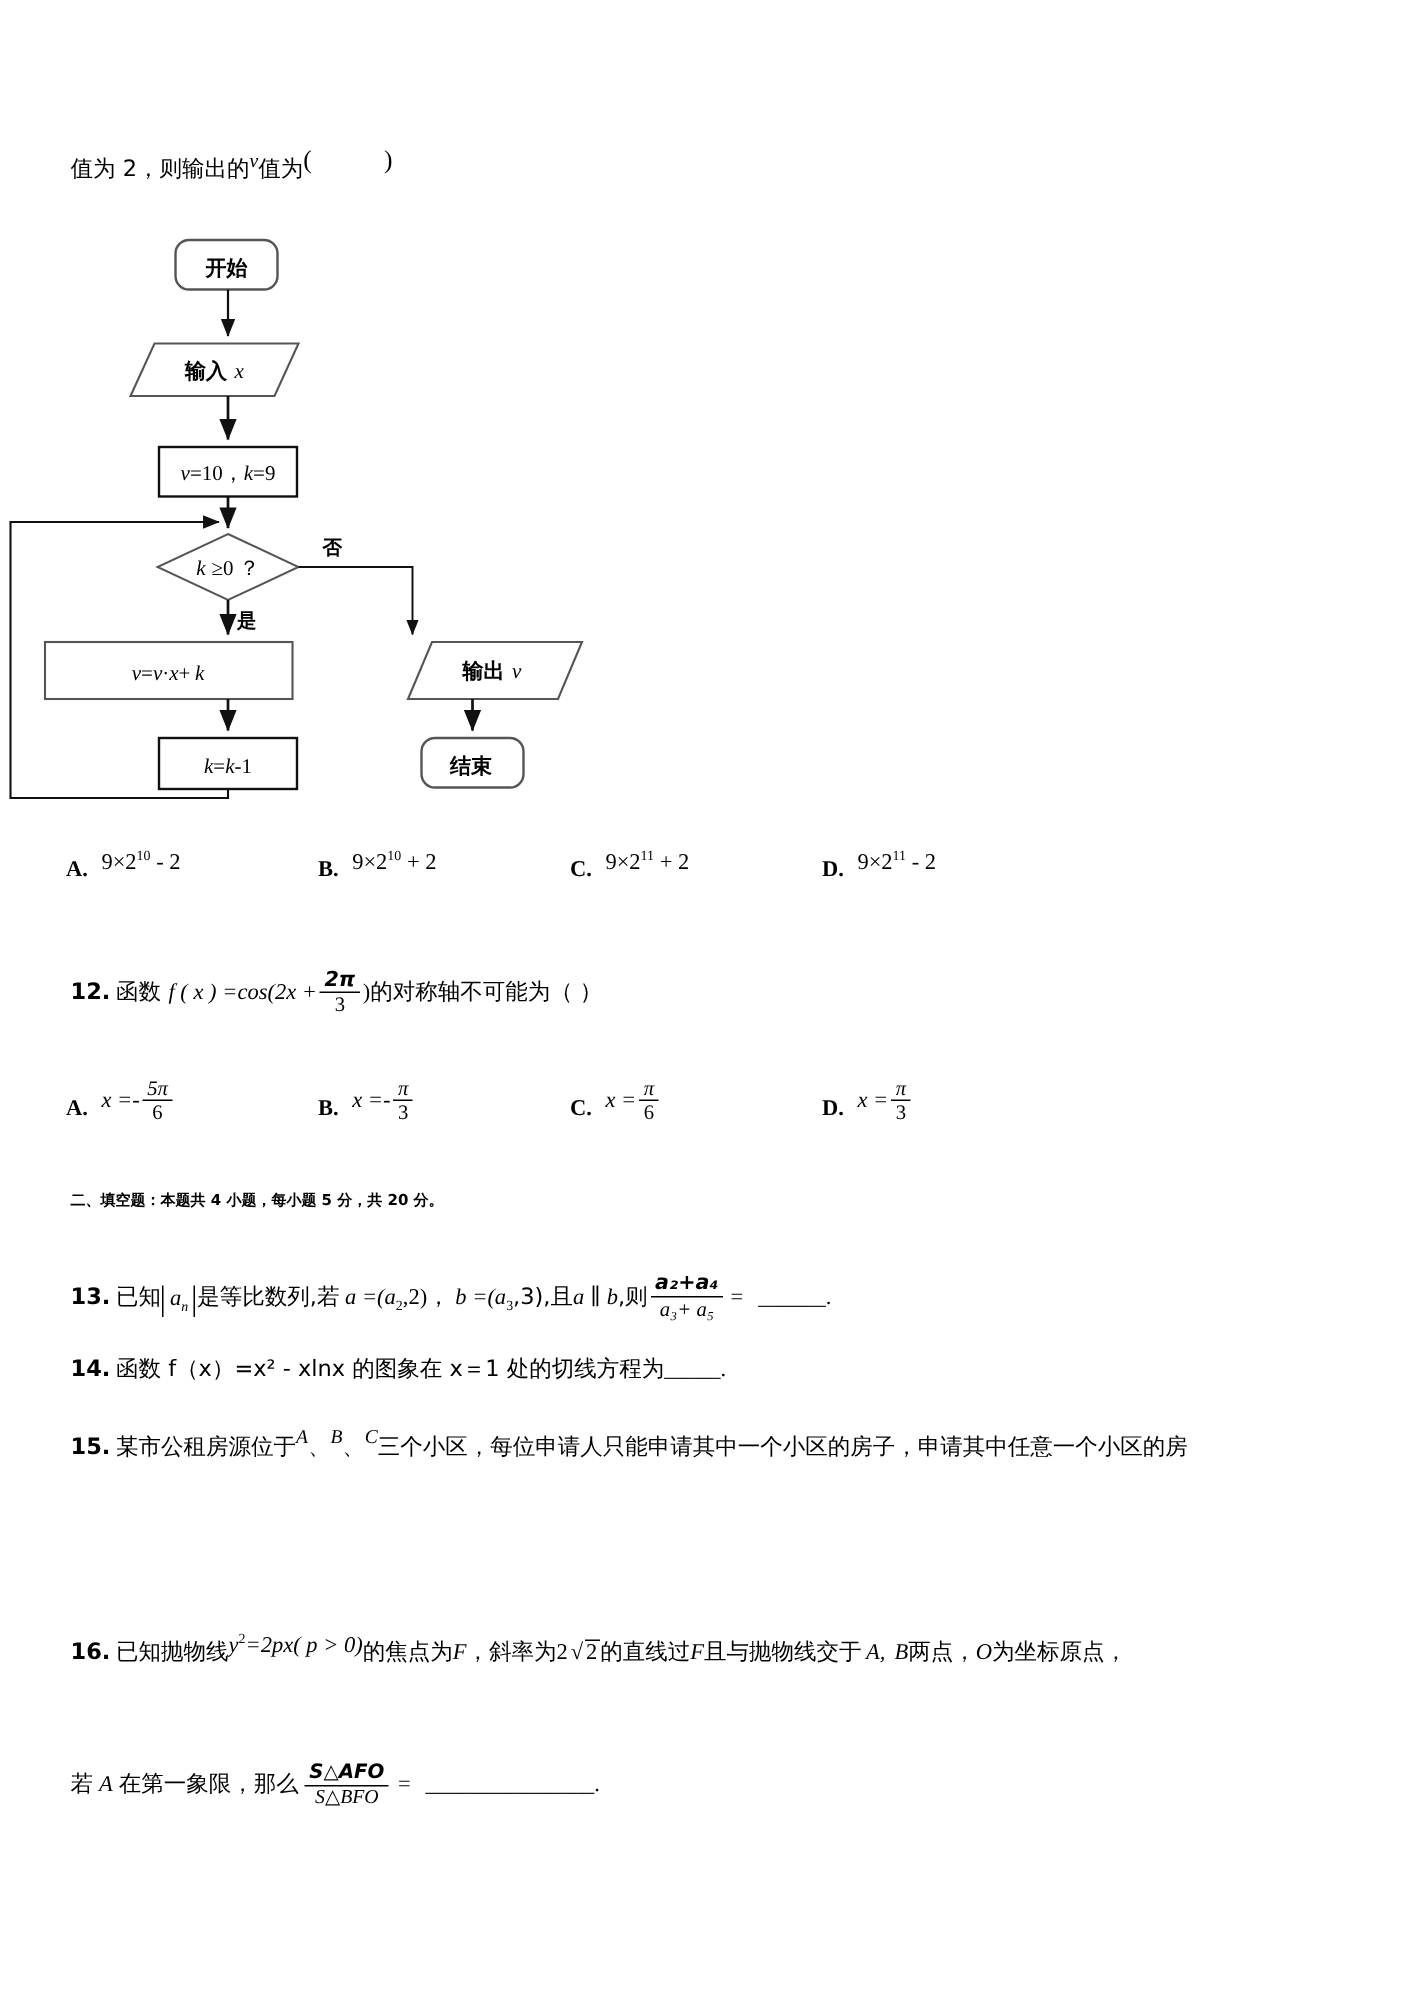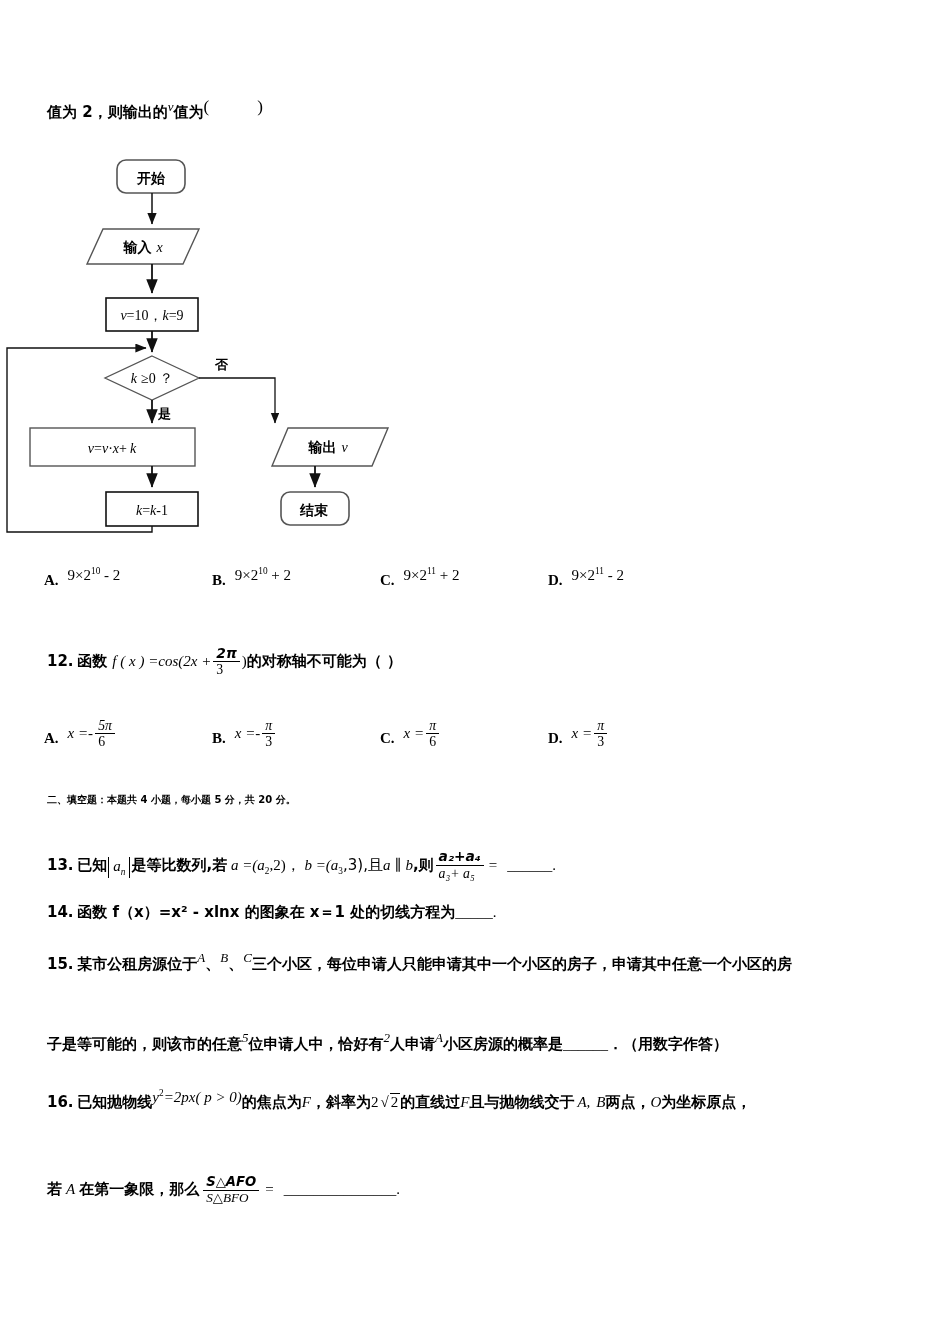--- a/index.html
+++ b/index.html
@@ -15,35 +15,36 @@
     color: #000;
     overflow: hidden;
   }
   .page {
     position: relative;
     width: 950px;
     height: 1344px;
   }
   .cn {
     font-family: "DejaVu Sans", "Liberation Sans", sans-serif;
-    font-weight: bold;
+    font-weight: normal;
   }
   .mi {
     font-family: "Liberation Serif", "DejaVu Serif", serif;
     font-style: italic;
   }
   .mn {
     font-family: "Liberation Serif", "DejaVu Serif", serif;
     font-style: normal;
   }
 
   
   .frac {
     display: inline-block;
     vertical-align: -0.55em;
+    text-align: center;
     line-height: 1.12;
     margin: 0 2px;
   }
   .frac .num {
     display: block;
     padding: 0 3px;
     border-bottom: 1px solid #000;
     font-size: 0.92em;
   }
   .frac .den {
@@ -284,23 +285,20 @@
   <div class="q" style="top:903px;">
     <span class="num">14.</span>
     <span class="cn">函数 f（x）=x² - xlnx 的图象在 x＝1 处的切线方程为</span><span class="mn">_____</span><span class="mn">.</span>
   </div>
 
   <div class="q" style="top:950px;">
     <span class="num">15.</span>
     <span class="cn">某市公租房源位于</span><span class="sup-it">A</span><span class="cn">、</span><span class="sup-it">B</span><span class="cn">、</span><span class="sup-it">C</span><span class="cn">三个小区，每位申请人只能申请其中一个小区的房子，申请其中任意一个小区的房</span>
   </div>
 
-  <div class="q" style="top:1030px;">
-    <span class="cn">子是等可能的，则该市的任意</span><span class="sup-it mn">5</span><span class="cn">位申请人中，恰好有</span><span class="sup-it mn">2</span><span class="cn">人申请</span><span class="sup-it">A</span><span class="cn">小区房源的概率是</span><span class="mn">______</span><span class="cn">．（用数字作答）</span>
-  </div>
 
   <div class="q" style="top:1088px;">
     <span class="num">16.</span>
     <span class="cn">已知抛物线</span><span style="vertical-align:5px;"><span class="mi">y</span><sup class="ex mn">2</sup><span class="mi">=2px( p &gt; 0)</span></span><span class="cn">的焦点为</span><span class="mi">F</span><span class="cn">，斜率为</span><span class="mn">2</span><span class="sqrt">√<span class="radicand mn">2</span></span><span class="cn">的直线过</span><span class="mi">F</span><span class="cn">且与抛物线交于</span><span class="mi" style="margin-left:3px;">A,</span><span class="mi" style="margin-left:6px;">B</span><span class="cn">两点，</span><span class="mi">O</span><span class="cn">为坐标原点，</span>
   </div>
 
   <div class="q" style="top:1175px;">
     <span class="cn">若</span><span class="mi" style="margin:0 4px;">A</span><span class="cn">在第一象限，那么</span><span class="frac" style="vertical-align:-0.5em;margin-left:4px;"><span class="num mi" style="font-size:0.88em;">S△AFO</span><span class="den mi" style="font-size:0.88em;">S△BFO</span></span><span class="mn" style="margin-left:4px;">=</span><span class="mn" style="margin-left:10px;">_______________</span><span class="mn">.</span>
   </div>
 

